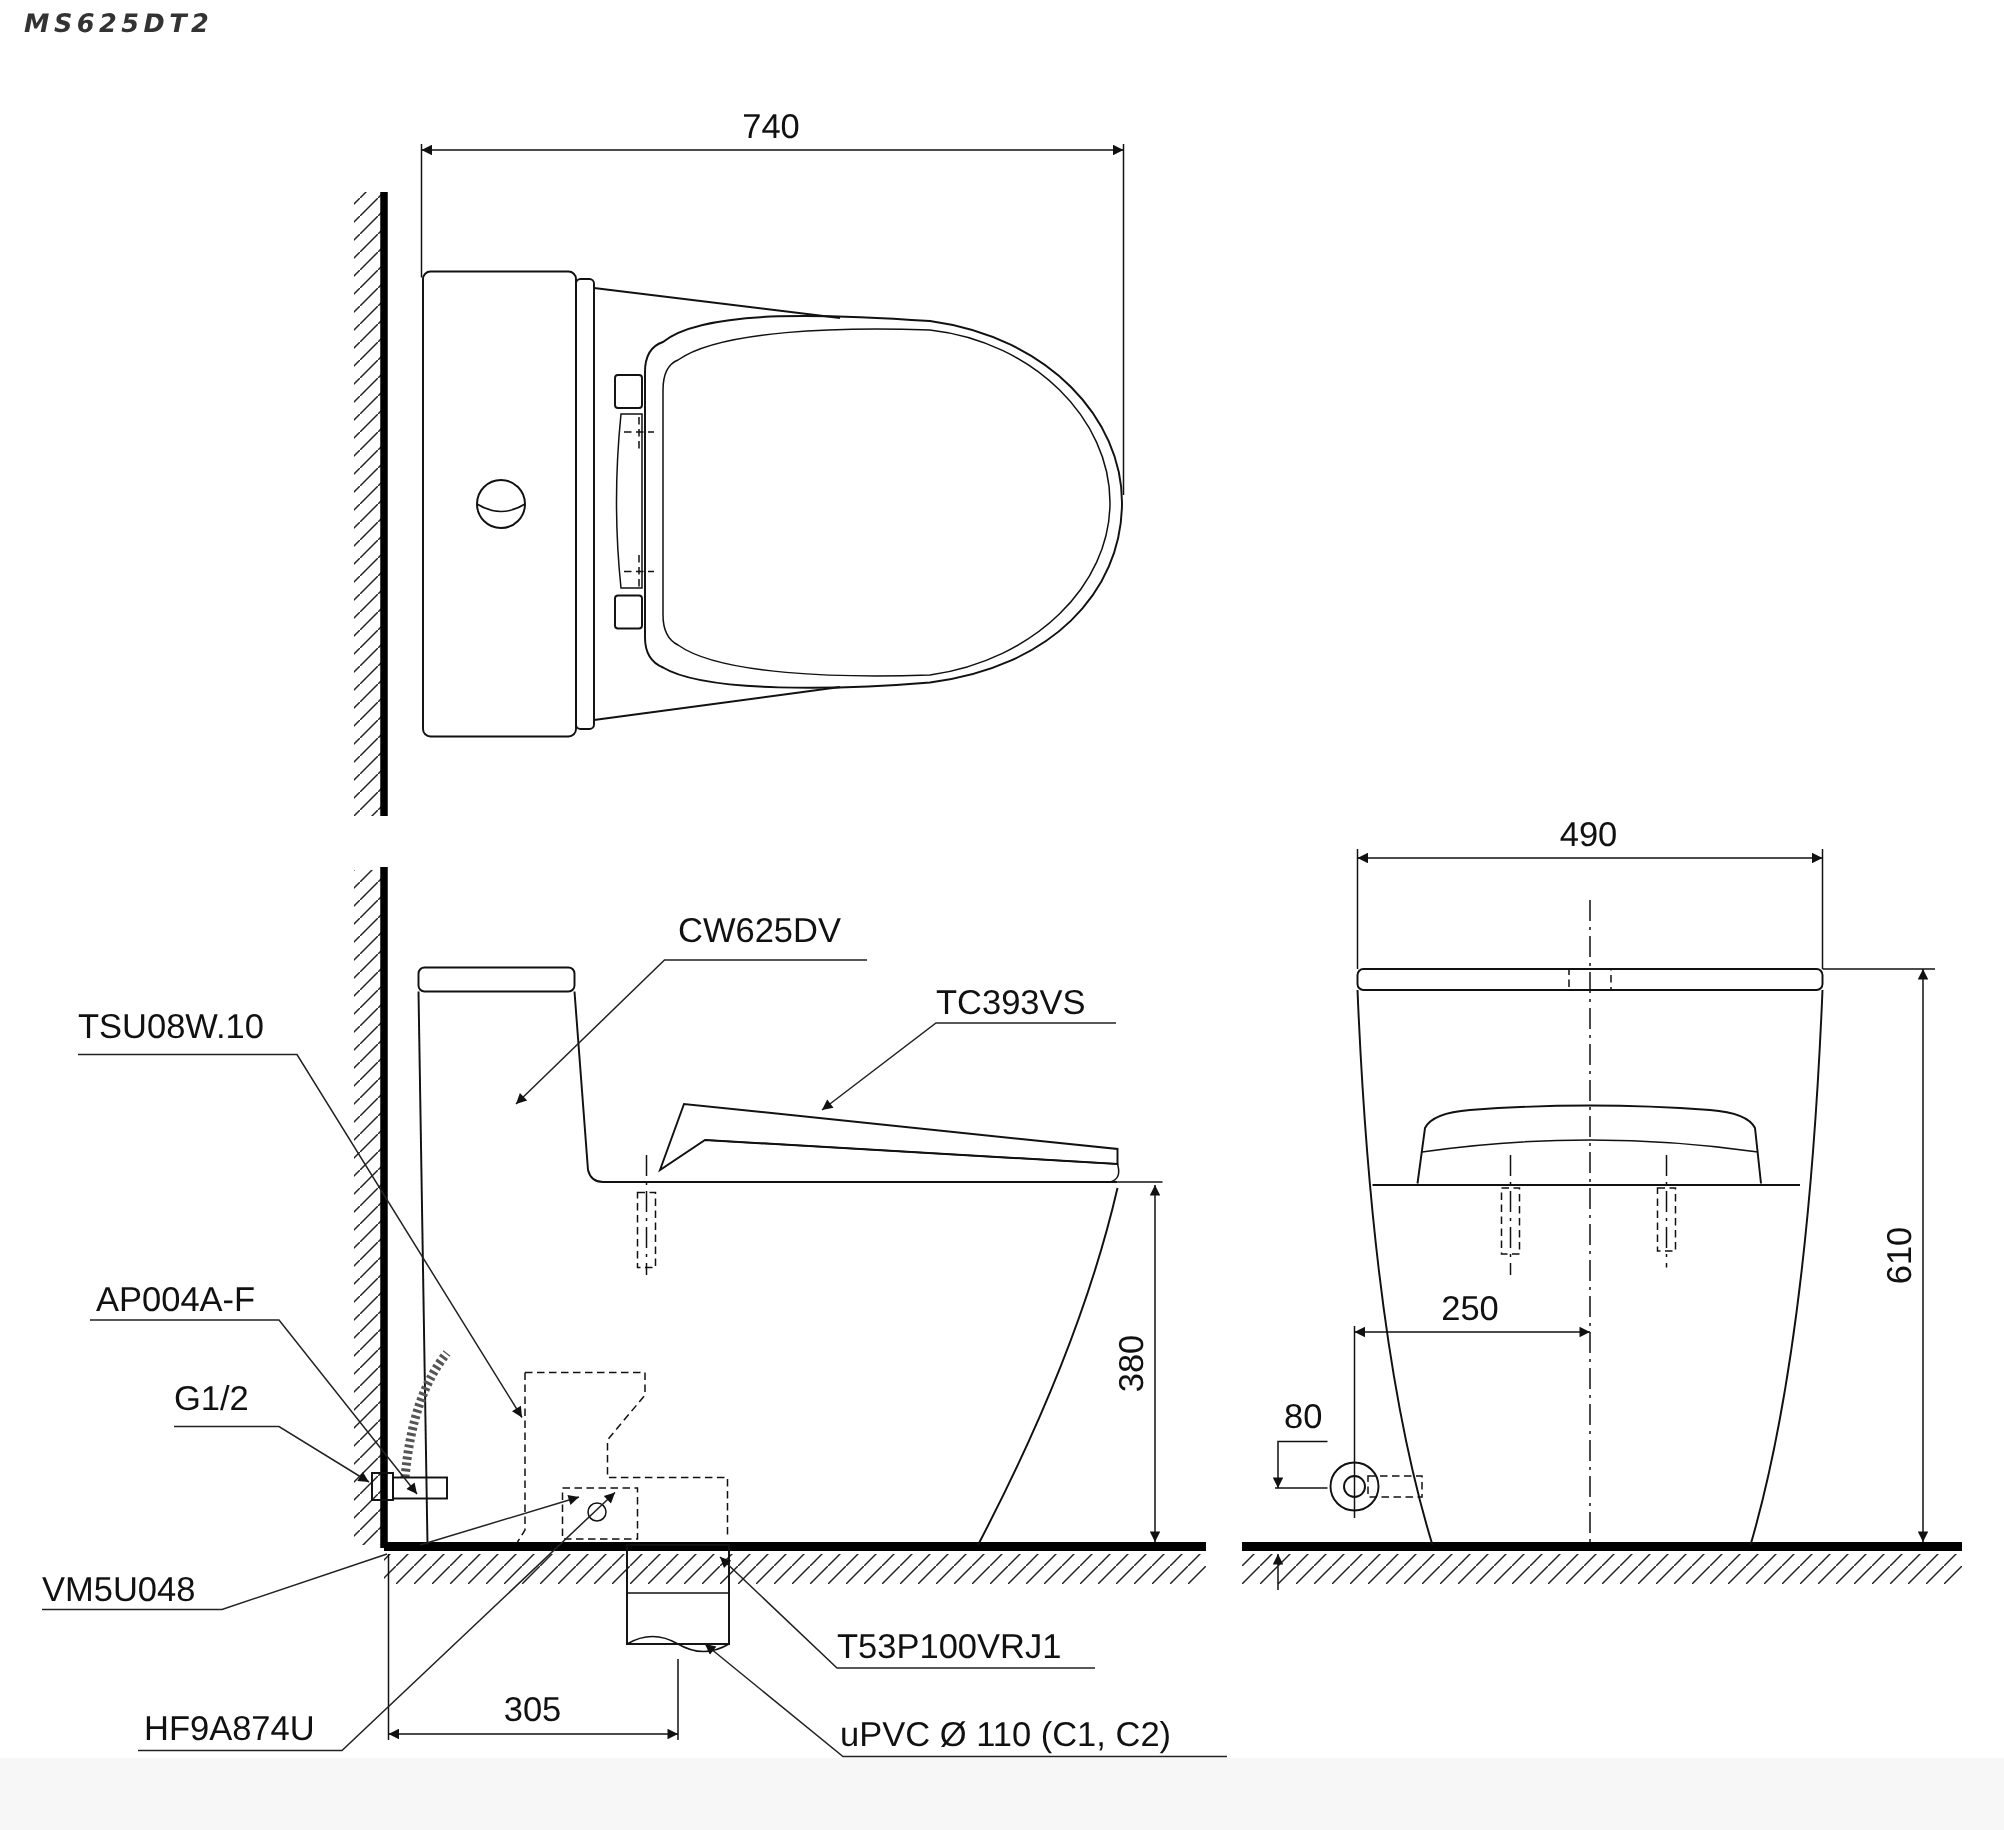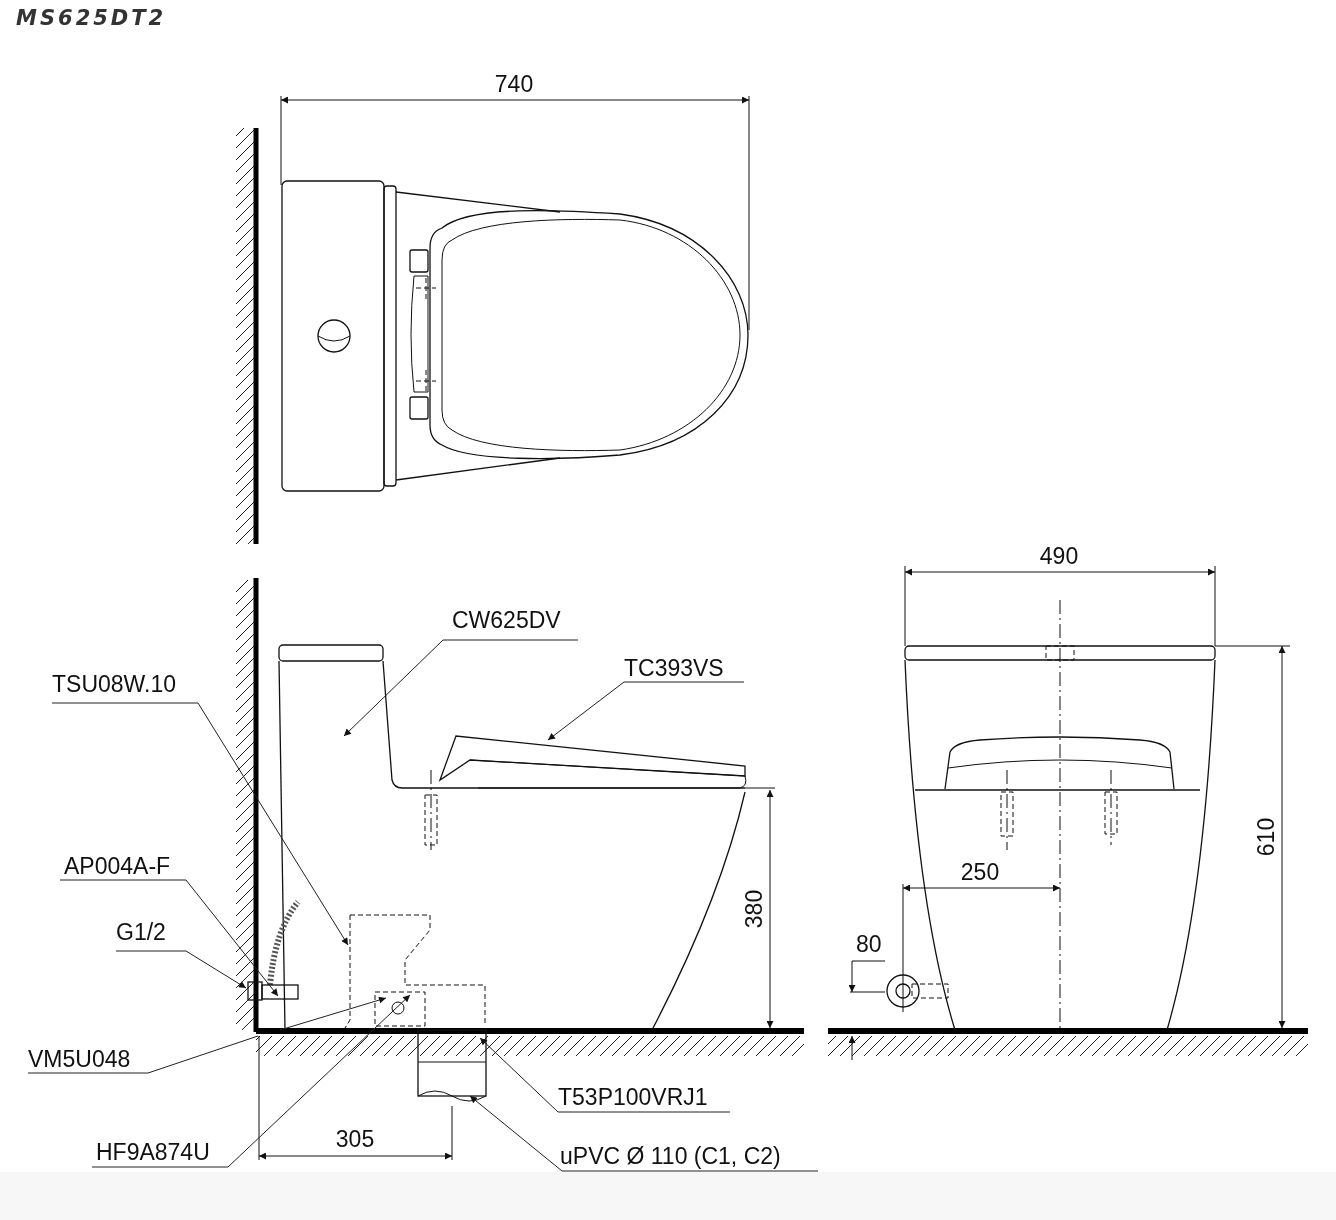--- a/index.html
+++ b/index.html
@@ -1,18 +1,18 @@
 <!DOCTYPE html>
 <html><head>
 <meta charset="utf-8">
 <style>
   html,body{margin:0;padding:0;background:#ffffff;}
   body{width:1336px;height:1220px;position:relative;overflow:hidden;font-family:"Liberation Sans",sans-serif;}
   #canvas{position:absolute;left:0;top:0;width:1336px;height:1220px;}
-  .title{position:absolute;left:16px;top:6px;font-family:"DejaVu Sans",sans-serif;font-weight:bold;font-style:italic;font-size:21px;letter-spacing:3px;color:#333333;}
+  .title{position:absolute;left:16px;top:6px;font-family:"DejaVu Sans",sans-serif;font-weight:bold;font-style:italic;font-size:17px;letter-spacing:3px;color:#333333;}
   .lbl{font-family:"Liberation Sans",sans-serif;font-size:23px;fill:#111111;}
   .dim{font-family:"Liberation Sans",sans-serif;font-size:23px;fill:#111111;}
   .ln{stroke:#111;stroke-width:1.3;fill:none;}
   .thin{stroke:#111;stroke-width:1;fill:none;}
   .dash{stroke:#111;stroke-width:1;fill:none;stroke-dasharray:5 3;}
   .center{stroke:#111;stroke-width:1;fill:none;stroke-dasharray:14 4 2 4;}
   .wall{stroke:#000;stroke-width:5;}
   .floor{fill:#000;}
   .lead{stroke:#222;stroke-width:1;fill:none;}
   .footer-band{position:absolute;left:0;top:1172px;width:1336px;height:48px;background:#f7f7f7;}

